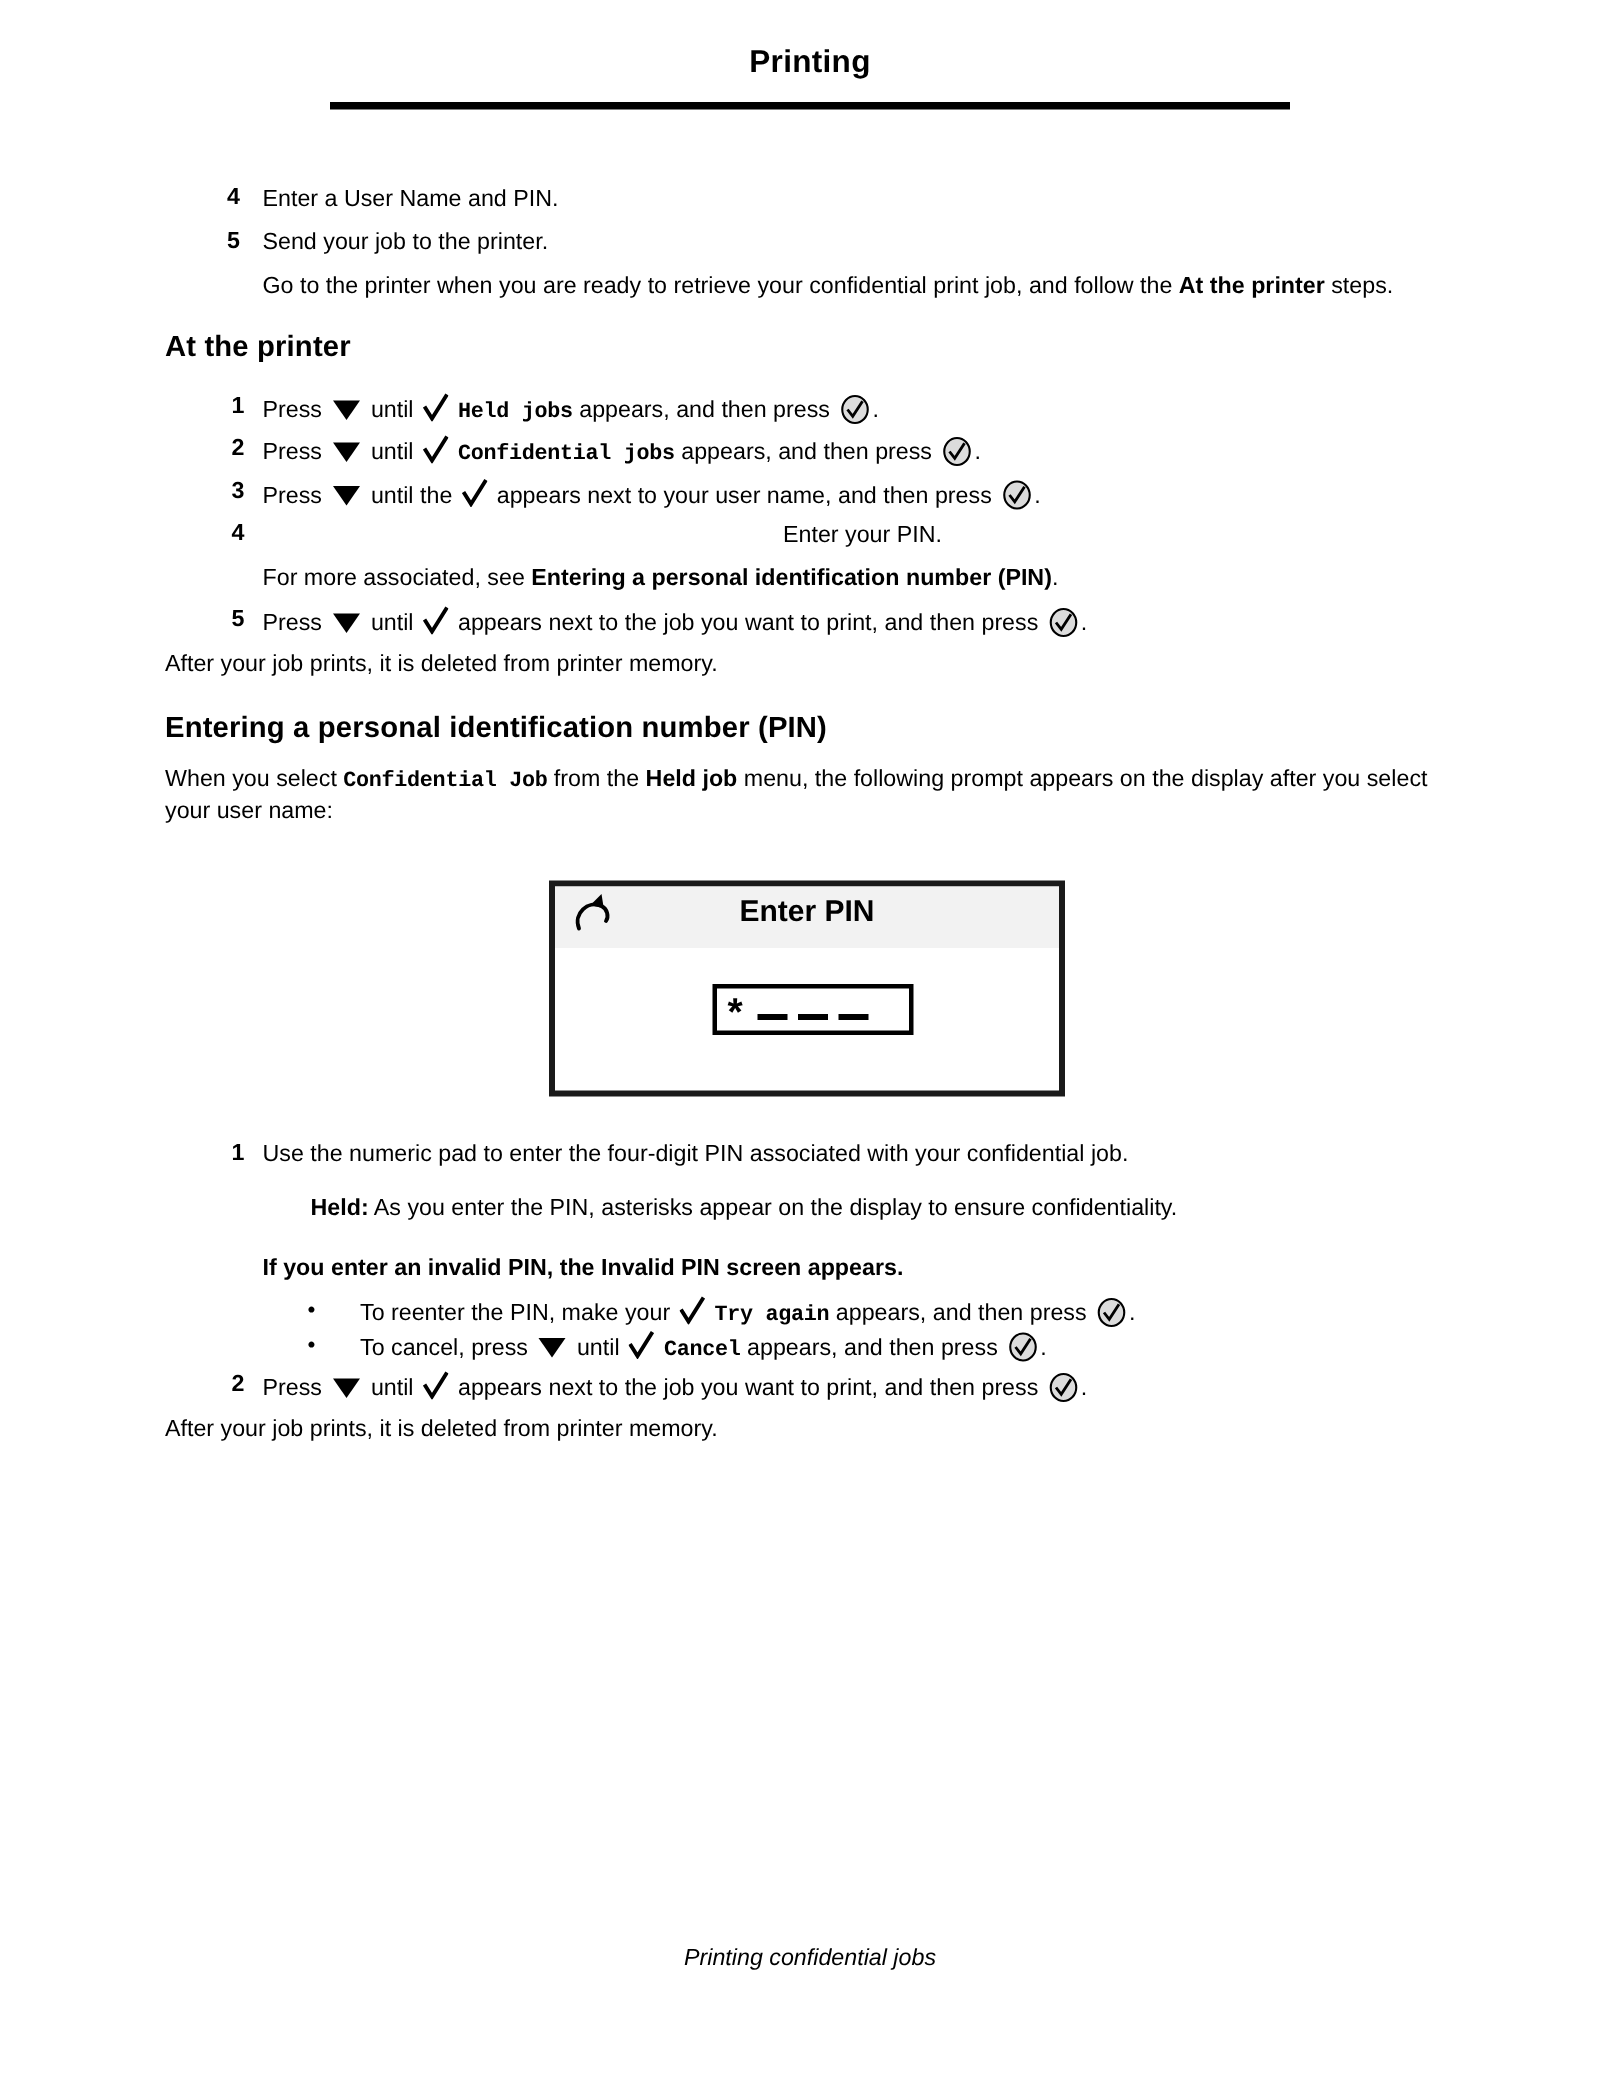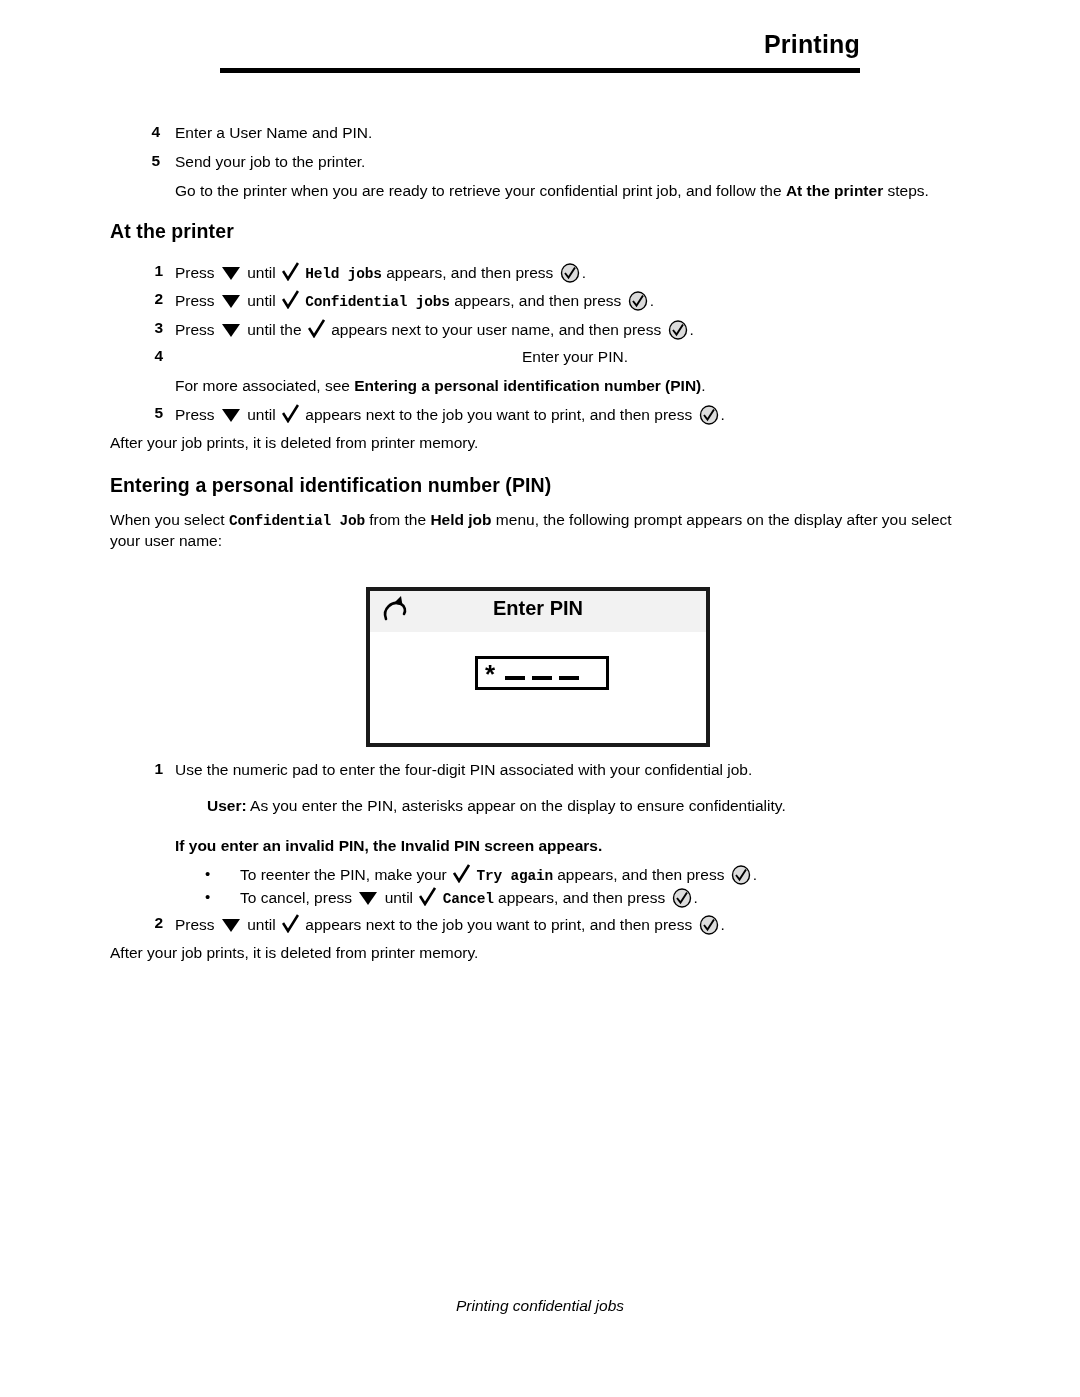--- a/index.html
+++ b/index.html
@@ -22,22 +22,22 @@
     width: 1080px;
     height: 1397px;
   }
 
   
   .page-header {
     position: absolute;
     left: 220px;
     top: 30px;
     width: 640px;
-    text-align: right;
-    font-size: 25px;
+    text-align: center;
+    font-size: 21px;
     font-weight: bold;
     letter-spacing: 0.2px;
   }
   .header-rule {
     position: absolute;
     left: 220px;
     top: 68px;
     width: 640px;
     height: 5px;
     background: #000000;
@@ -98,21 +98,21 @@
     vertical-align: -5px;
     margin: 0 2px;
   }
 
   
   .panel {
     position: absolute;
     left: 366px;
     top: 587px;
     width: 344px;
-    height: 160px;
+    height: 144px;
     border: 4px solid #1a1a1a;
     background: #ffffff;
     box-sizing: border-box;
   }
   .panel-titlebar {
     position: relative;
     height: 40px;
     background: #f2f2f2;
     border-bottom: 1px solid #f2f2f2;
   }
@@ -282,21 +282,21 @@
     </div>
     <div class="pin-field">
       <span class="pin-star">*</span><span class="pin-dash"></span><span class="pin-dash"></span><span class="pin-dash"></span>
     </div>
   </div>
 
   <div class="num" style="left:143px; top:760px;">1</div>
   <div class="block" style="left:175px; top:760px; width:800px;">Use the numeric pad to enter the four-digit PIN associated with your confidential job.</div>
 
   <div class="block" style="left:207px; top:796px; width:780px;">
-    <span class="b">User:</span><span> As you enter the PIN, asterisks appear on the display to ensure confidentiality.</span>
+    <span class="b">Held:</span><span> As you enter the PIN, asterisks appear on the display to ensure confidentiality.</span>
   </div>
 
   <div class="block" style="left:175px; top:836px; width:800px;font-weight:bold;">If you enter an invalid PIN, the Invalid PIN screen appears.</div>
 
   <div class="bullet-dot" style="left:205px; top:864px;">•</div>
   <div class="block" style="left:240px; top:864px; width:760px;">
     <span>To reenter the PIN, make your</span>
     <span class="icon-check"><svg width="17" height="19" viewBox="0 0 17 19">
           <path d="M1 9 L6 17 L16 1" stroke="#000" stroke-width="2.6" fill="none"></path>
         </svg></span>

